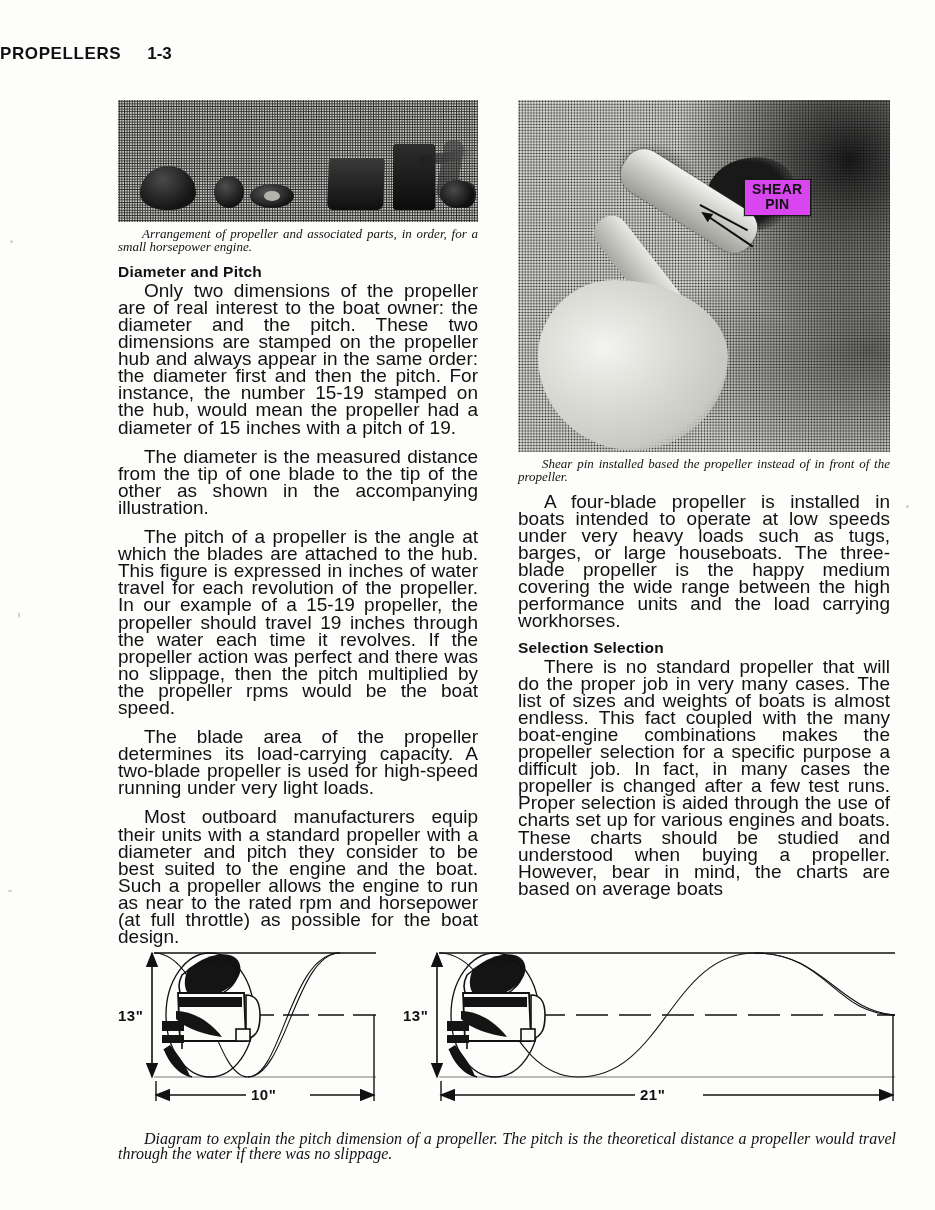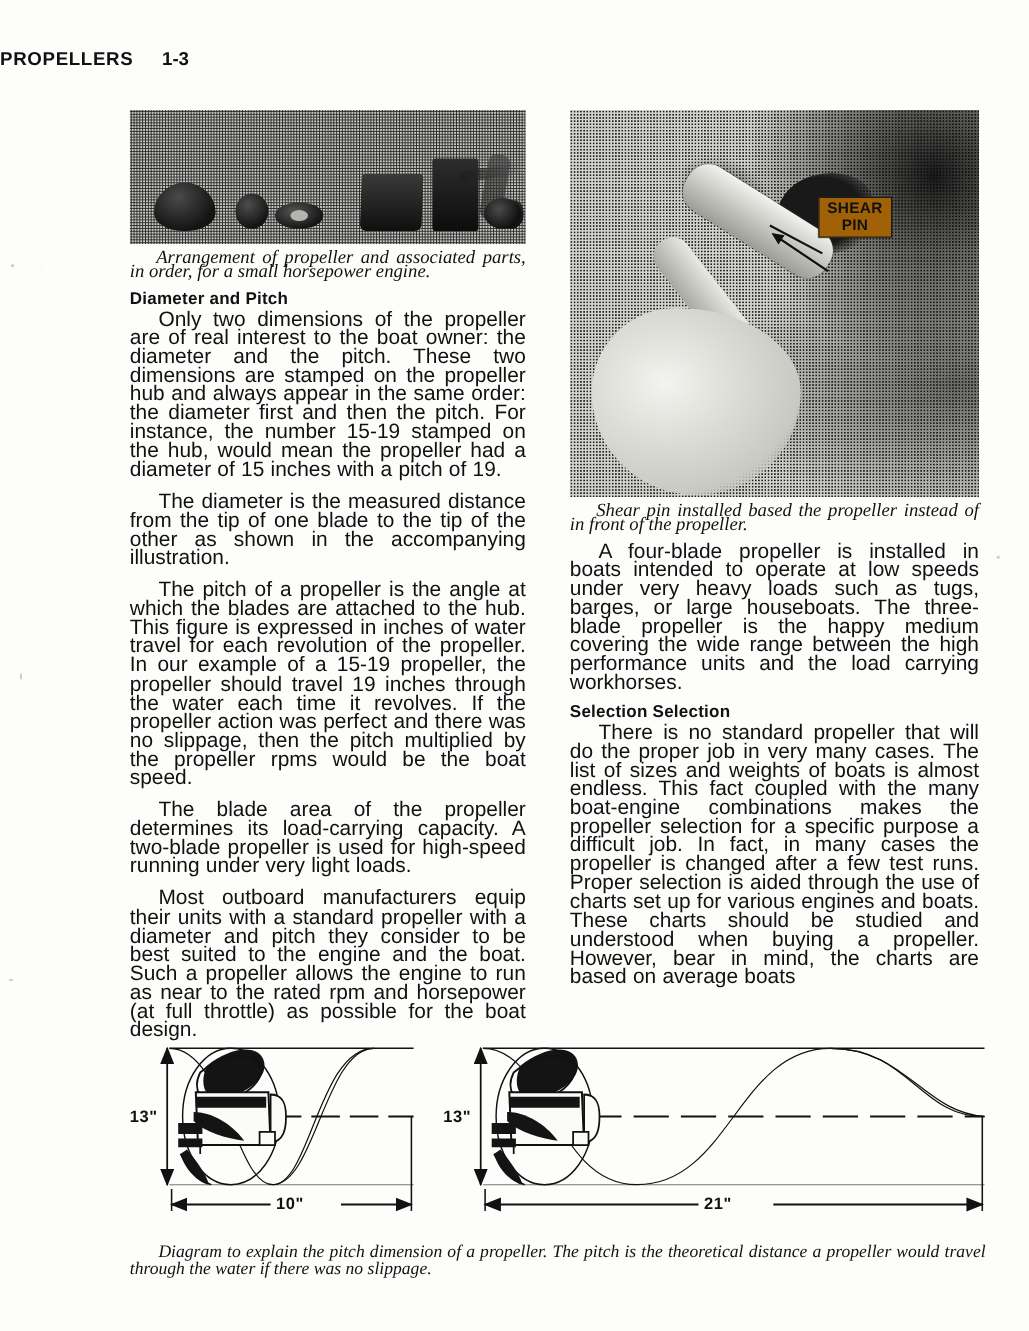--- a/index.html
+++ b/index.html
@@ -47,21 +47,21 @@
     line-height:17.1px;
     text-indent:26px;
     text-align:justify;
     word-spacing:.4px;
   }
   p.body + p.body{margin-top:12px;}
 
   .caption{
     font-family:"Liberation Serif",serif;
     font-style:italic;
-    font-size:17px;
+    font-size:13px;
     line-height:13.4px;
     text-align:justify;
     margin:5px 0 0 0;
     text-indent:24px;
   }
 
   
   .photo{position:absolute;overflow:hidden;}
   .halftone{
     position:absolute;inset:0;
@@ -142,21 +142,21 @@
     background:linear-gradient(180deg,#e9e9e4,#a8a8a2);
     border-radius:16px;transform:rotate(52deg);
   }
   .sh-hand{
     position:absolute;left:20px;top:180px;width:190px;height:170px;
     background:radial-gradient(ellipse at 35% 40%,#f3f3ef,#c9c9c3 70%,rgba(200,200,195,0) 85%);
     border-radius:40% 60% 50% 50%/45% 45% 55% 55%;
   }
   .sh-label{
     position:absolute;left:226px;top:79px;
-    background:#a16207;
+    background:#d946ef;
     border:1px solid #1a1a1a;
     padding:2px 7px 3px 7px;
     text-align:center;
     line-height:15px;
     font-weight:bold;font-size:14px;letter-spacing:.3px;
     box-shadow:0 0 0 1px rgba(0,0,0,.15);
   }
   .sh-arrow{
     position:absolute;left:185px;top:112px;width:60px;height:2px;
     background:#0e0e0e;transform:rotate(34deg);transform-origin:left center;

